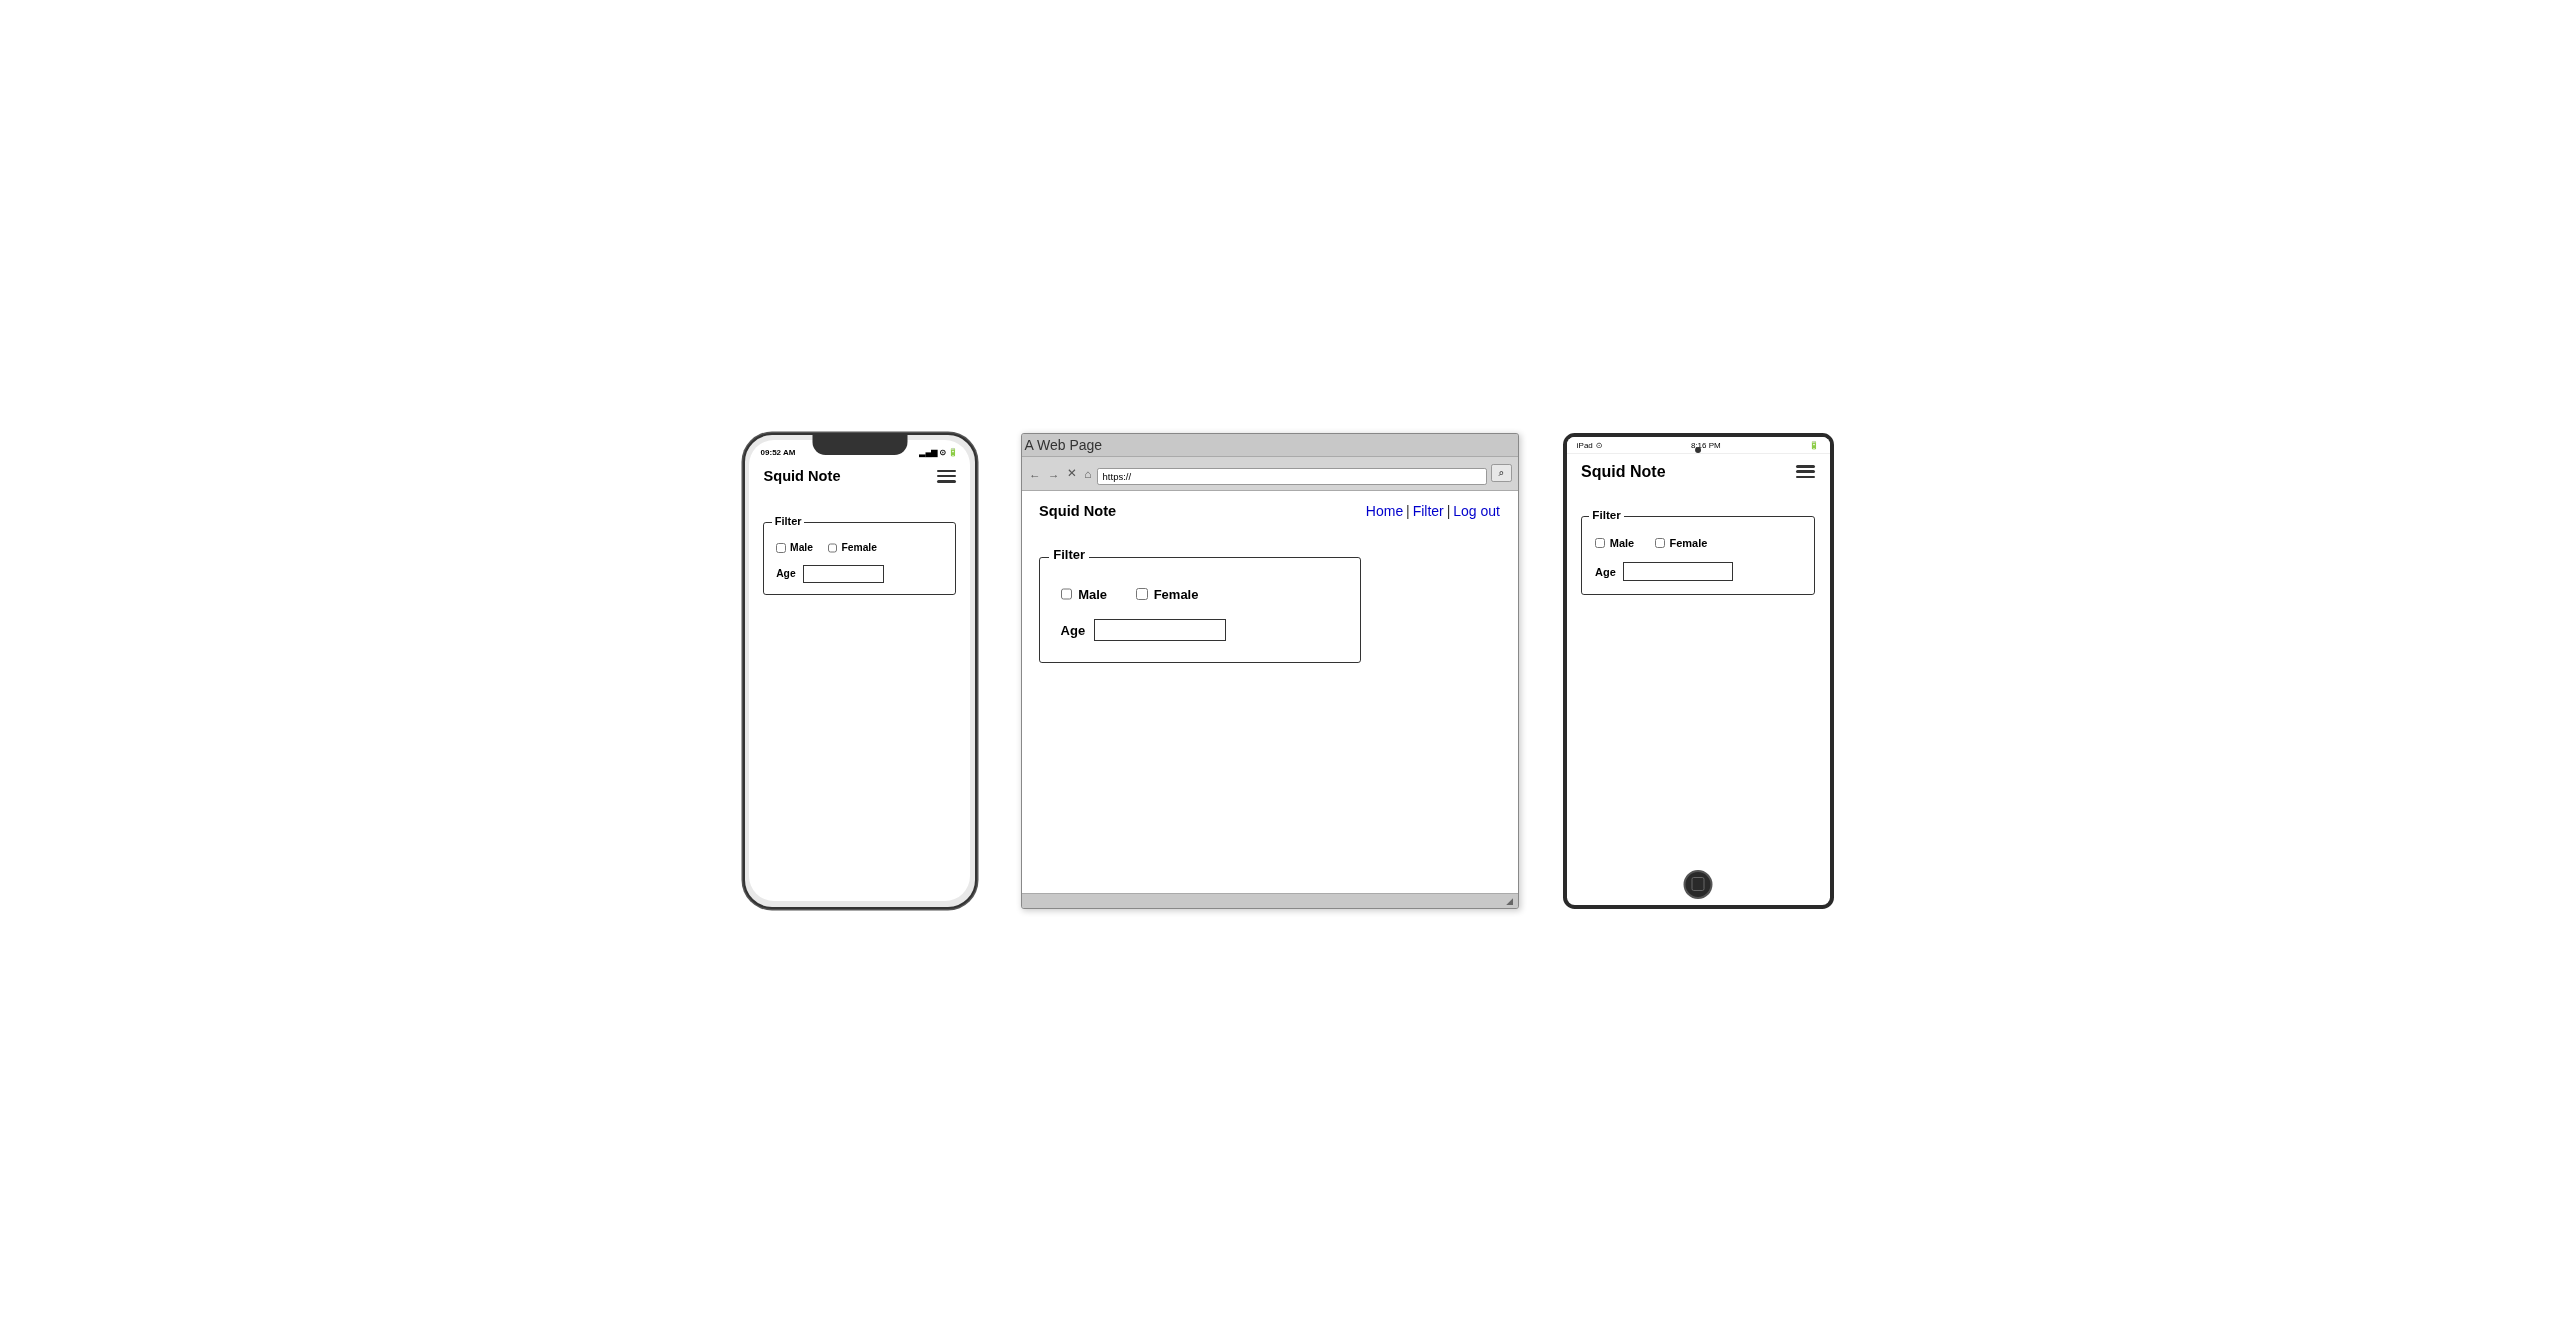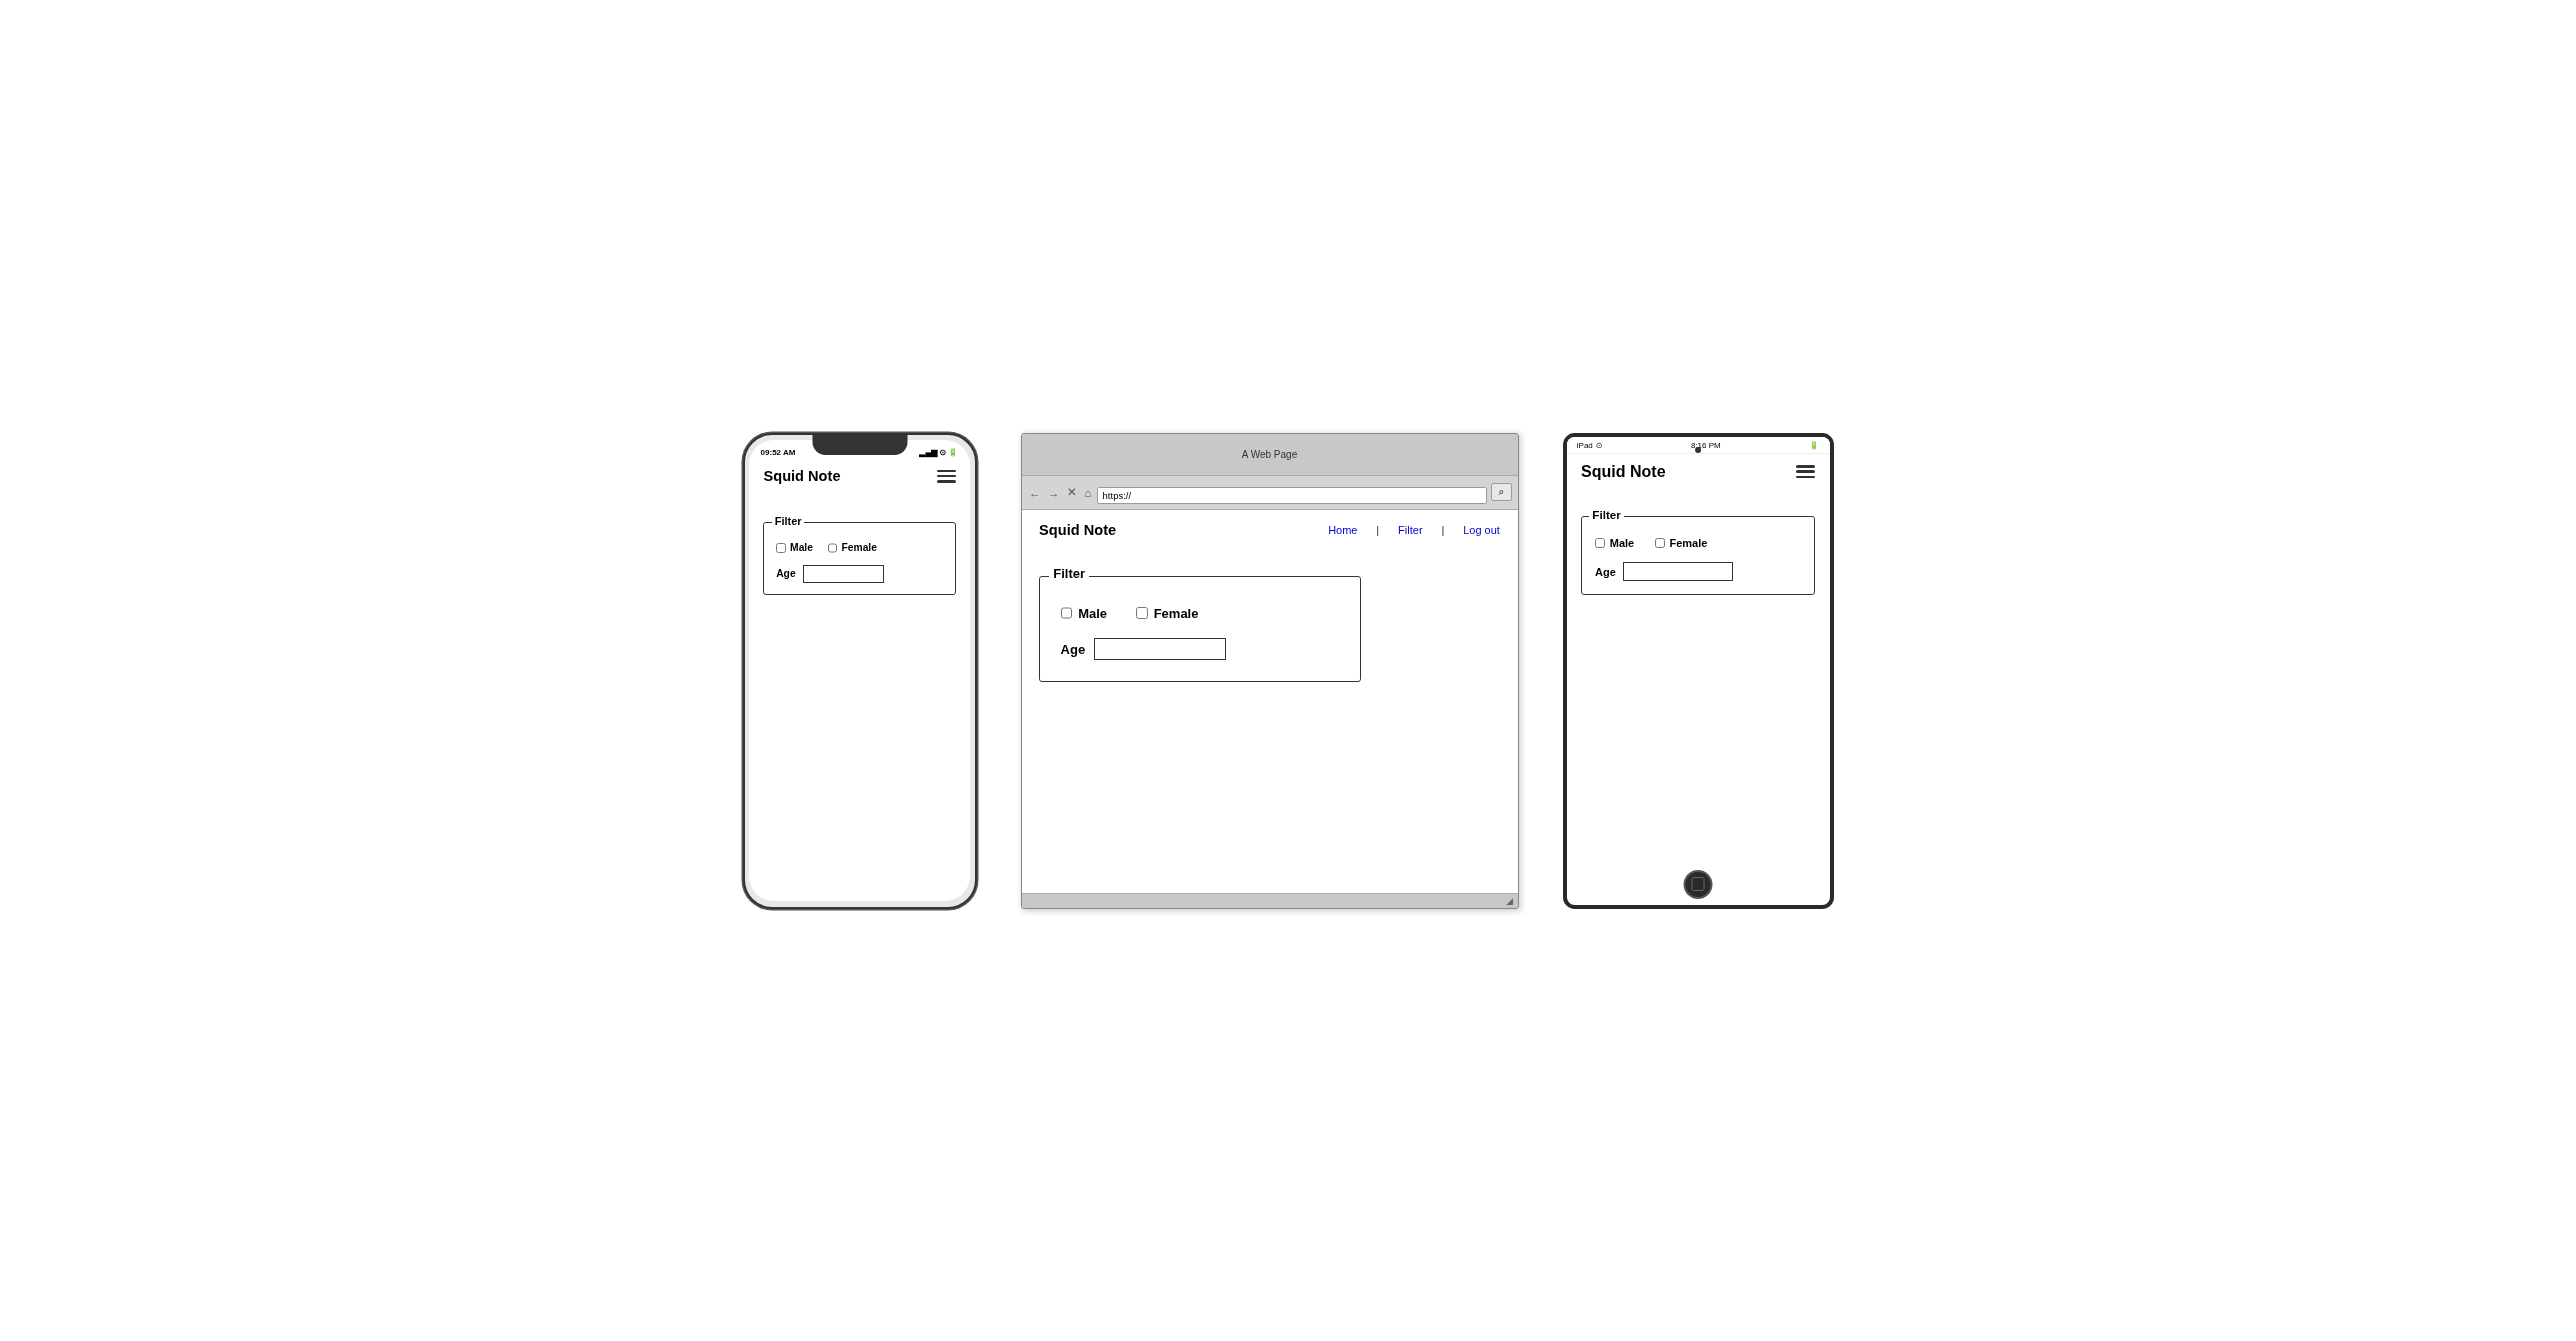--- a/index.html
+++ b/index.html
@@ -139,23 +139,22 @@
       border: 1.5px solid #888;
       border-radius: 2.9px;
       background: #ccc;
       display: flex;
       flex-direction: column;
       overflow: hidden;
       box-shadow: 1.5px 1.5px 5.9px rgba(0,0,0,0.2);
     }
     .browser-titlebar {
       background: #c8c8c8;
-      text-align: center;
-      font-size: 10px;
-      padding: 15px;
+      font-size: 14px;
+      padding: 3px;
       border-bottom: 0.7px solid #aaa;
       color: #333;
     }
     .browser-toolbar {
       background: #d4d4d4;
       display: flex;
       align-items: center;
       padding: 4.4px 5.9px;
       gap: 4.4px;
       border-bottom: 0.7px solid #aaa;
@@ -202,22 +201,22 @@
       align-items: center;
       padding: 11.7px 17.6px 8.8px 17.6px;
       border-bottom: none;
     }
     .browser-page-title {
       font-size: 14.6px;
       font-weight: bold;
     }
     .browser-nav {
       display: flex;
-      gap: 16px;
-      font-size: 11px;
+      gap: 0;
+      font-size: 14px;
       margin-left: 34px;
     }
     .browser-nav a {
       color: #0000cc;
       text-decoration: none;
     }
     .browser-nav .sep {
       color: #333;
       margin: 0 2.9px;
     }

